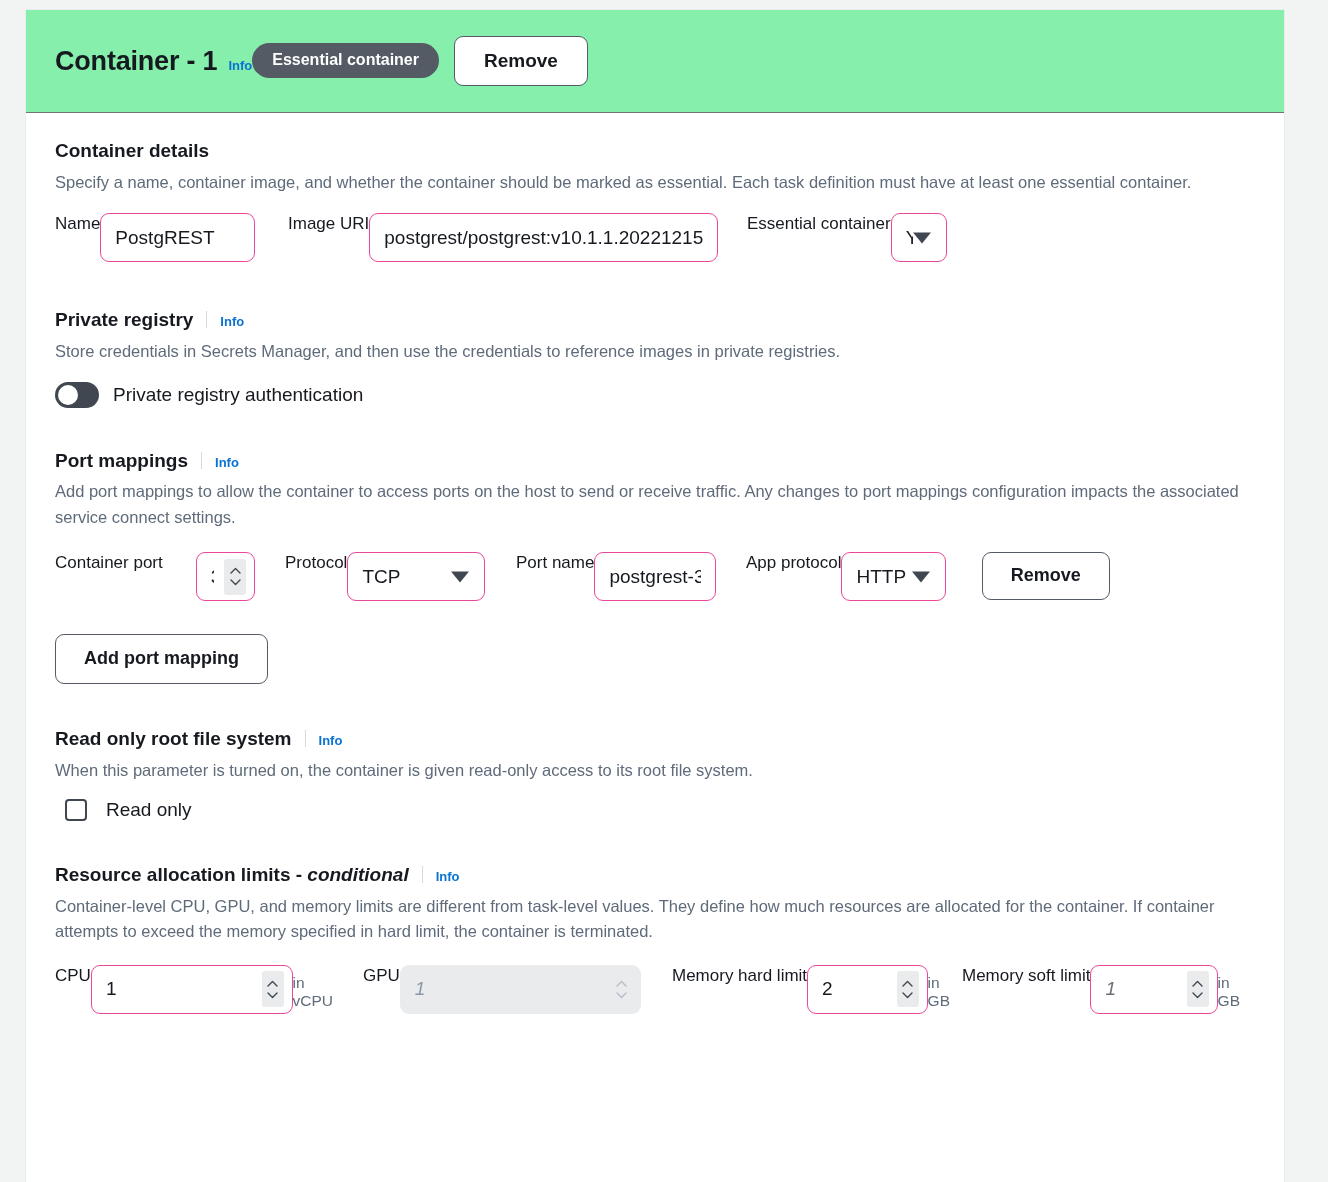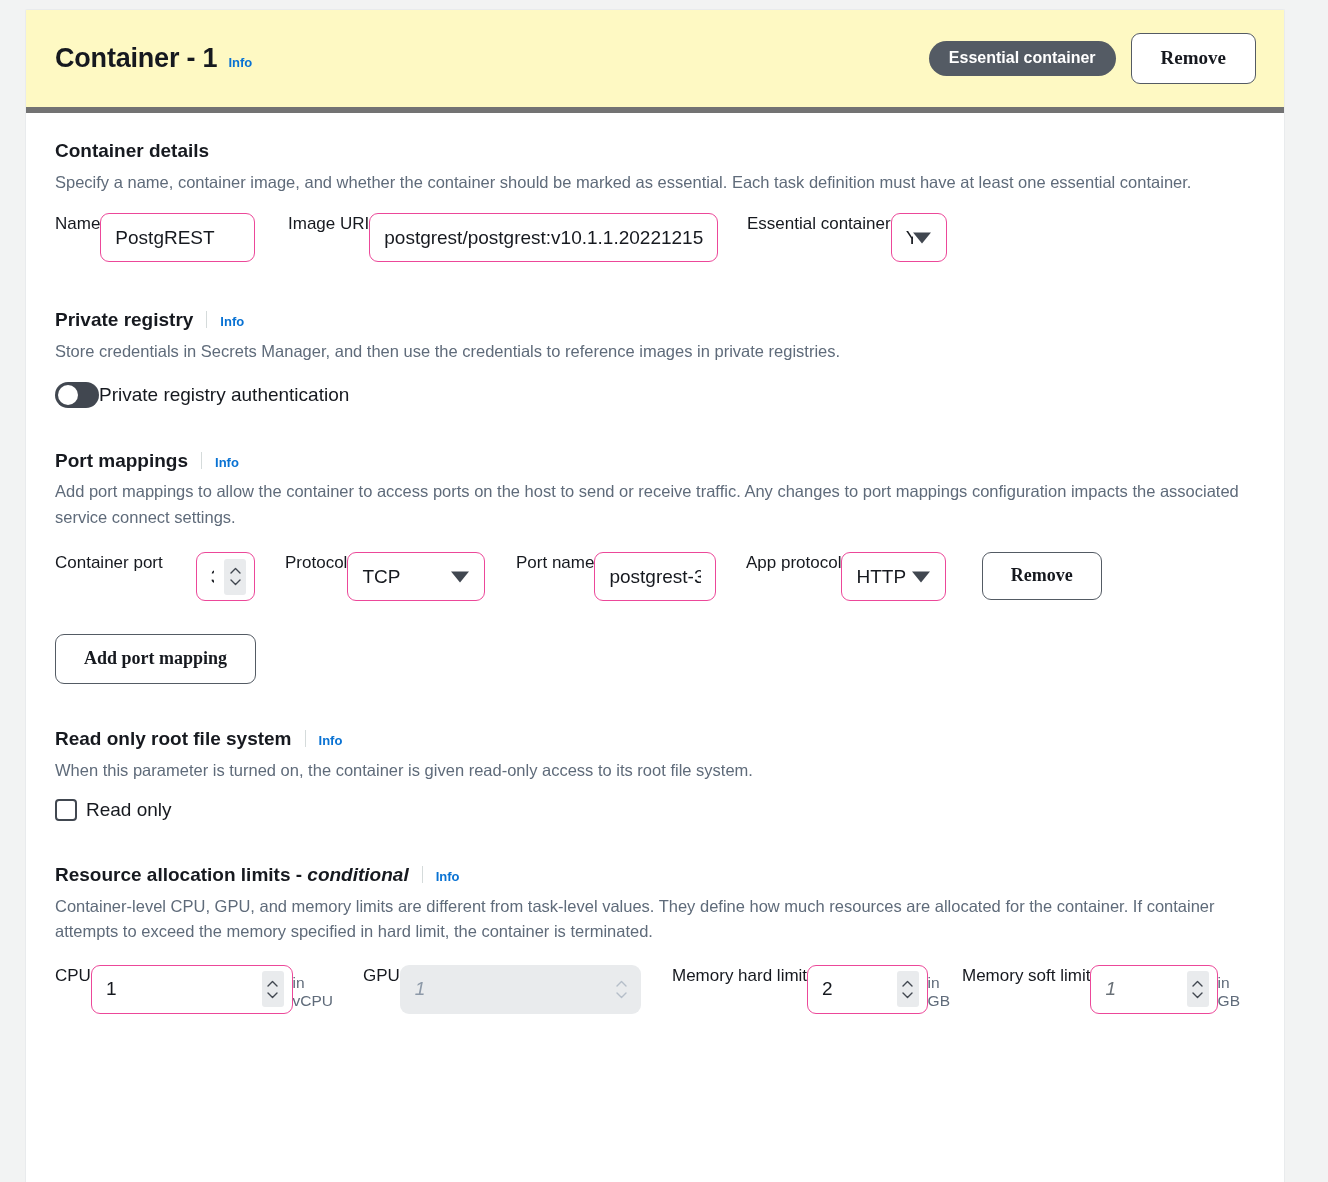--- a/index.html
+++ b/index.html
@@ -19,25 +19,24 @@
     min-height: 1180px;
     background: #ffffff;
     border: 1px solid #e9ebed;
     border-bottom: none;
     border-radius: 2px;
   }
 
   
   .panel-header {
     height: 103px;
-    background: #fef9c3;
-    border-bottom: 6px solid #737373;
+    background: #86efac;
+    border-bottom: 1px solid #737373;
     display: flex;
     align-items: center;
-    justify-content: space-between;
     padding: 0 28px 0 29px;
   }
   .header-left { display: flex; align-items: baseline; gap: 11px; }
   .panel-title {
     font-size: 27px;
     font-weight: bold;
     color: #16191f;
     letter-spacing: -0.2px;
   }
   .header-right { display: flex; align-items: center; gap: 15px; }
@@ -51,21 +50,21 @@
     line-height: 1;
     white-space: nowrap;
   }
   .btn {
     background: #ffffff;
     border: 1px solid #545b64;
     border-radius: 9px;
     color: #16191f;
     font-size: 18px;
     font-weight: bold;
-    font-family: Liberation Serif, serif;
+    font-family: Liberation Sans, sans-serif;
     padding: 12px 26px;
     cursor: pointer;
     line-height: 1.2;
     white-space: nowrap;
   }
   .btn-remove-head { padding: 13px 29px; font-size: 19px; }
 
   
   .panel-body { padding: 26px 29px 40px 29px; }
 
@@ -167,40 +166,40 @@
     align-items: center;
     justify-content: center;
     gap: 5px;
     cursor: pointer;
   }
   .spinner.plain { background: transparent; }
   .chev { width: 11px; height: 7px; display: block; }
   .chev svg { display: block; }
 
   
-  .toggle-row { display: flex; align-items: center; margin-top: 17px; }
+  .toggle-row { display: flex; align-items: center; gap: 14px; margin-top: 17px; }
   .toggle {
     width: 44px; height: 26px;
     background: #414750;
     border-radius: 13px;
     position: relative;
     cursor: pointer;
     flex: none;
   }
   .toggle .knob {
     position: absolute;
     left: 3px; top: 3px;
     width: 20px; height: 20px;
     background: #ffffff;
     border-radius: 50%;
   }
   .toggle-label { font-size: 19px; color: #16191f; }
 
   
-  .check-row { display: flex; align-items: flex-start; gap: 9px; margin-top: 16px; }
+  .check-row { display: flex; align-items: flex-start; gap: 19px; margin-top: 16px; margin-left: 10px; }
   .checkbox {
     width: 22px; height: 22px;
     border: 2px solid #414750;
     border-radius: 4px;
     background: #ffffff;
     cursor: pointer;
     flex: none;
   }
   .check-label { font-size: 19px; color: #16191f; }
 

